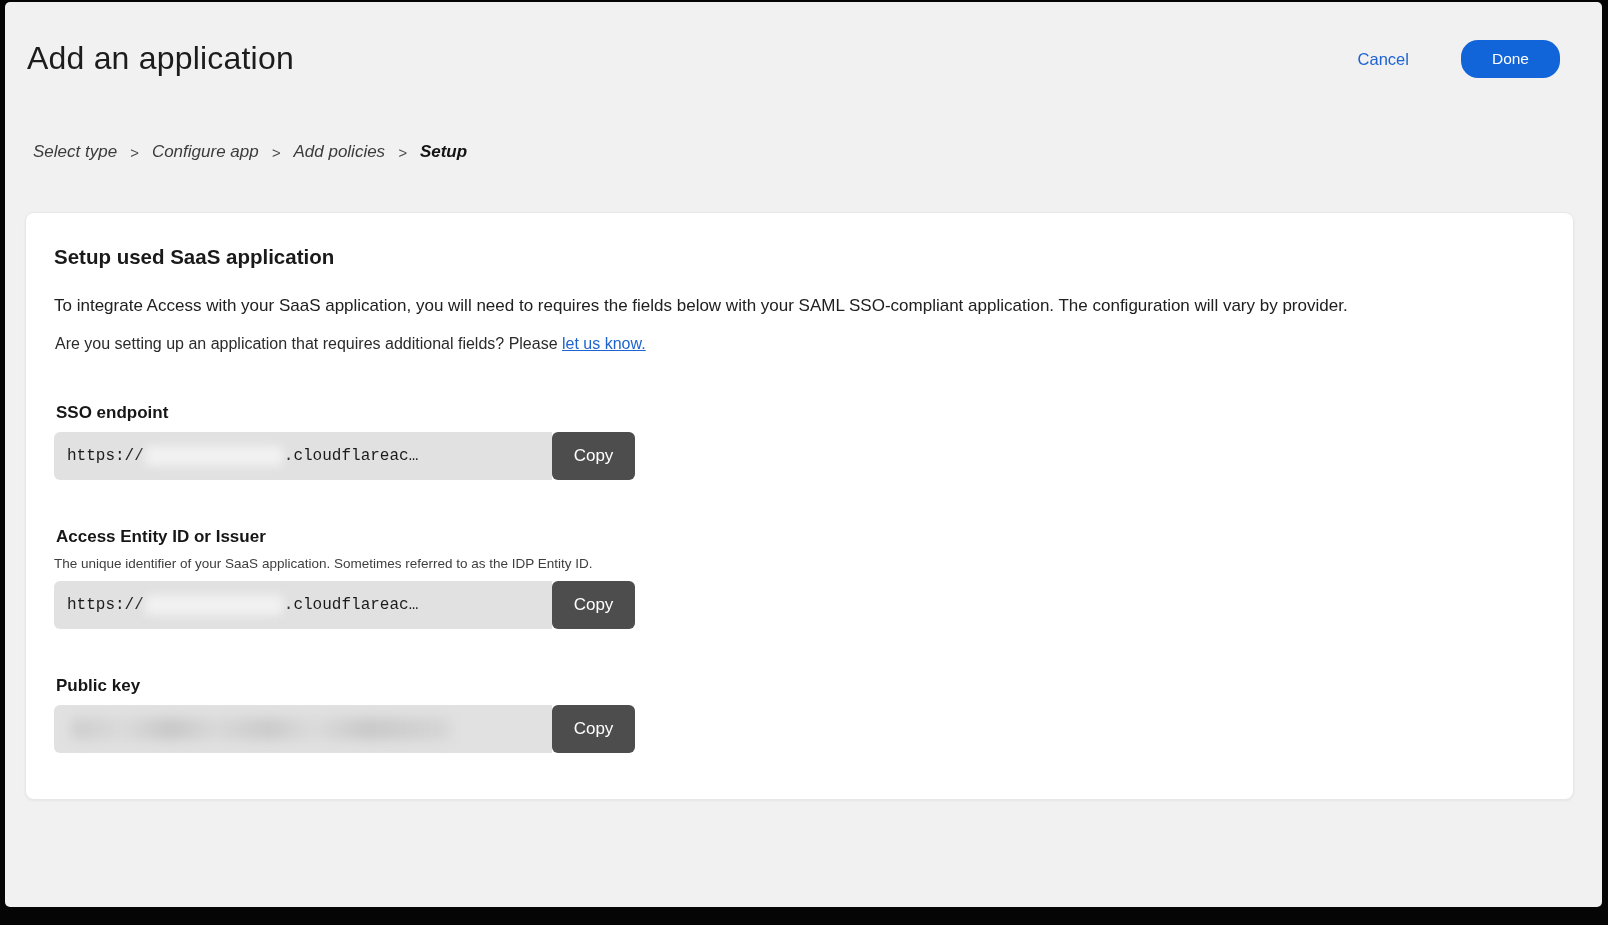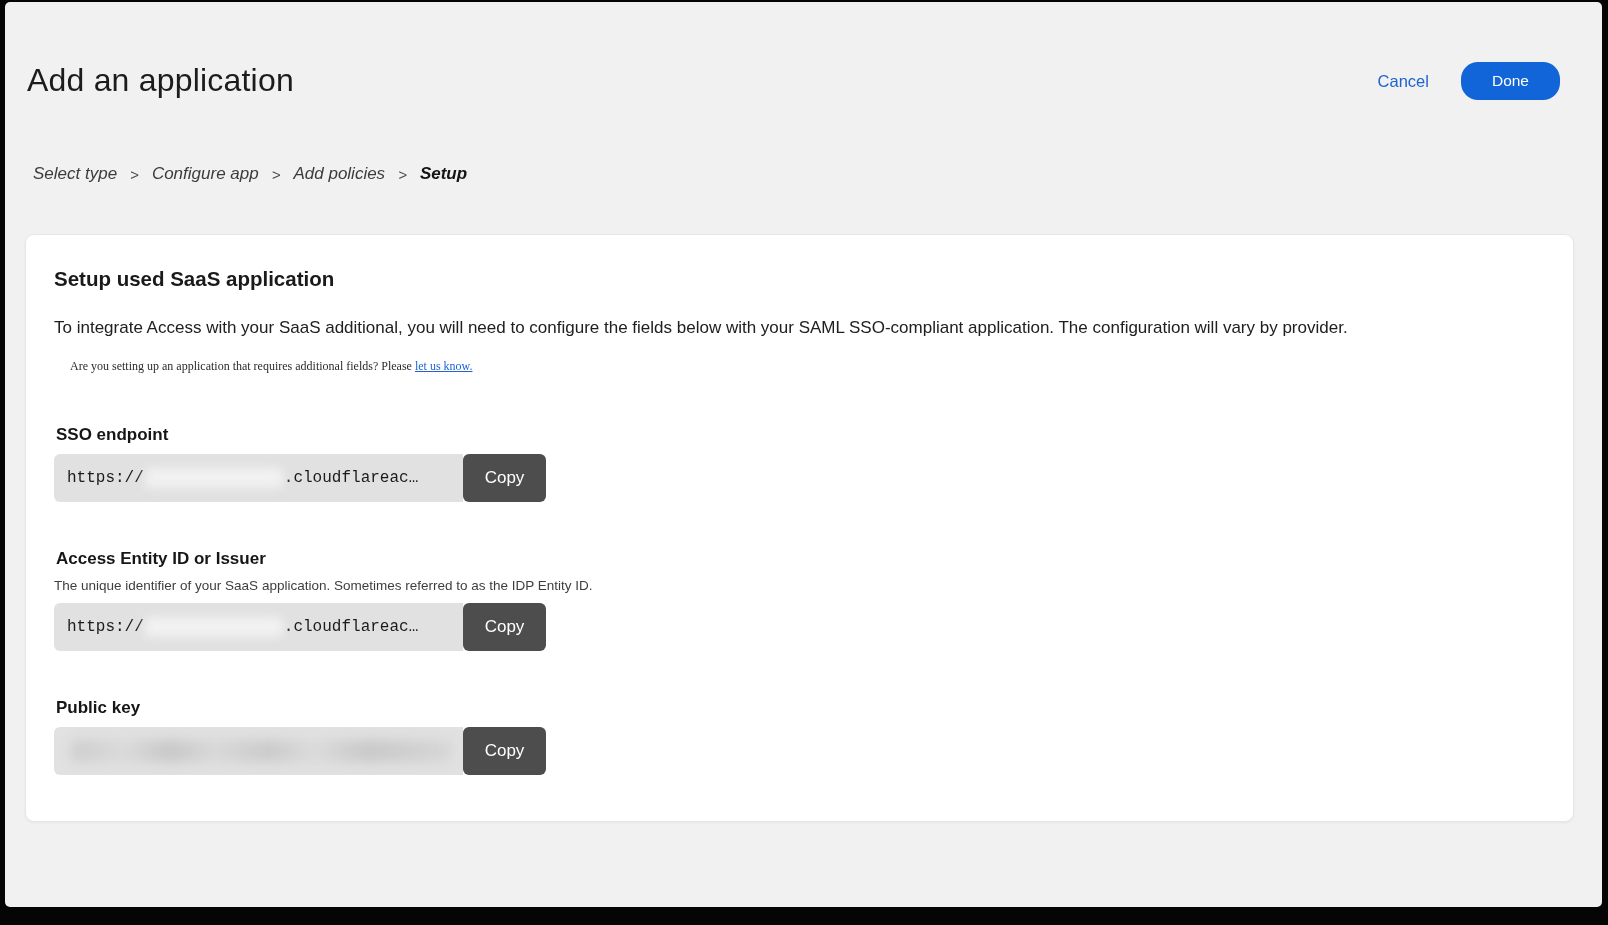--- a/index.html
+++ b/index.html
@@ -22,28 +22,28 @@
   }
   .screen{
     position:absolute;top:2px;left:5px;right:6px;bottom:18px;
     background:var(--page_bg,#f1f1f1);
     border-radius:5px;
     overflow:hidden;
   }
   
   .header{
     display:flex;justify-content:space-between;align-items:flex-start;
-    padding:56px 42px 0 22px;
+    padding:34px 42px 0 22px;
   }
   .page-title{
     font-size:32px;font-weight:400;line-height:44px;margin:0;
     color:#1c1c1c;letter-spacing:0.2px;
   }
   .header-actions{
-    display:flex;align-items:center;gap:32px;margin-top:4px;
+    display:flex;align-items:center;gap:52px;margin-top:4px;
   }
   .cancel-link{
     font-size:16.5px;color:var(--link_blue,#1e63d0);
     text-decoration:none;cursor:pointer;
   }
   .done-btn{
     background:var(--accent_blue,#1264d9);
     color:#ffffff;border:none;border-radius:17px;
     font-size:15.5px;font-family:"Liberation Sans",sans-serif;
     padding:10px 31px;cursor:pointer;
@@ -66,36 +66,36 @@
     box-shadow:0 1px 3px rgba(0,0,0,0.05);
     padding:30px 48px 46px 28px;
   }
   .card-heading{
     font-size:20.5px;font-weight:700;margin:0;line-height:28px;color:#1a1a1a;
   }
   .card-intro{
     font-size:17px;line-height:24px;margin:23px 0 0;color:#202020;
   }
   .card-note{
-    font-size:12px;line-height:18px;margin:17px 16px 0;color:#2b2b2b;font-family:Liberation Serif, serif;
+    font-size:16px;line-height:18px;margin:17px 1px 0;color:#2b2b2b;
   }
   .note-link{
     color:var(--link_blue,#1e63d0);text-decoration:underline;cursor:pointer;
   }
   
   .section{margin-top:50px;}
   .section + .section{margin-top:47px;}
   .section-label{
     font-size:17px;font-weight:700;margin:0 2px 9px;color:#161616;
   }
   .section-desc{
     font-size:13.5px;margin:0 0 10px;color:#3e3e3e;
   }
   .field-row{
-    display:flex;width:492px;height:48px;position:relative;
+    display:flex;width:581px;height:48px;position:relative;
   }
   .field-value{
     flex:1;background:var(--field_bg,#e2e1e1);
     border-radius:6px 0 0 6px;
     display:flex;align-items:center;
     padding-left:13px;
     font-family:"Liberation Mono","DejaVu Sans Mono",monospace;
     font-size:16px;color:#1b1b1b;
     white-space:nowrap;overflow:hidden;
   }
@@ -138,21 +138,21 @@
     <span class="crumb-sep">&gt;</span>
     <span class="crumb">Configure app</span>
     <span class="crumb-sep">&gt;</span>
     <span class="crumb">Add policies</span>
     <span class="crumb-sep">&gt;</span>
     <span class="crumb active">Setup</span>
   </nav>
 
   <div class="card">
     <h2 class="card-heading">Setup used SaaS application</h2>
-    <p class="card-intro">To integrate Access with your SaaS additional, you will need to configure the fields below with your SAML SSO-compliant application. The configuration will vary by provider.</p>
+    <p class="card-intro">To integrate Access with your SaaS application, you will need to requires the fields below with your SAML SSO-compliant application. The configuration will vary by provider.</p>
     <p class="card-note"><span>Are you setting up an application that requires additional fields? Please </span><a class="note-link">let us know.</a></p>
 
     <div class="section">
       <h3 class="section-label">SSO endpoint</h3>
       <div class="field-row">
         <div class="field-value">
           <span>https://</span>
           <span class="redacted-pill"></span>
           <span>.cloudflareac…</span>
         </div>

